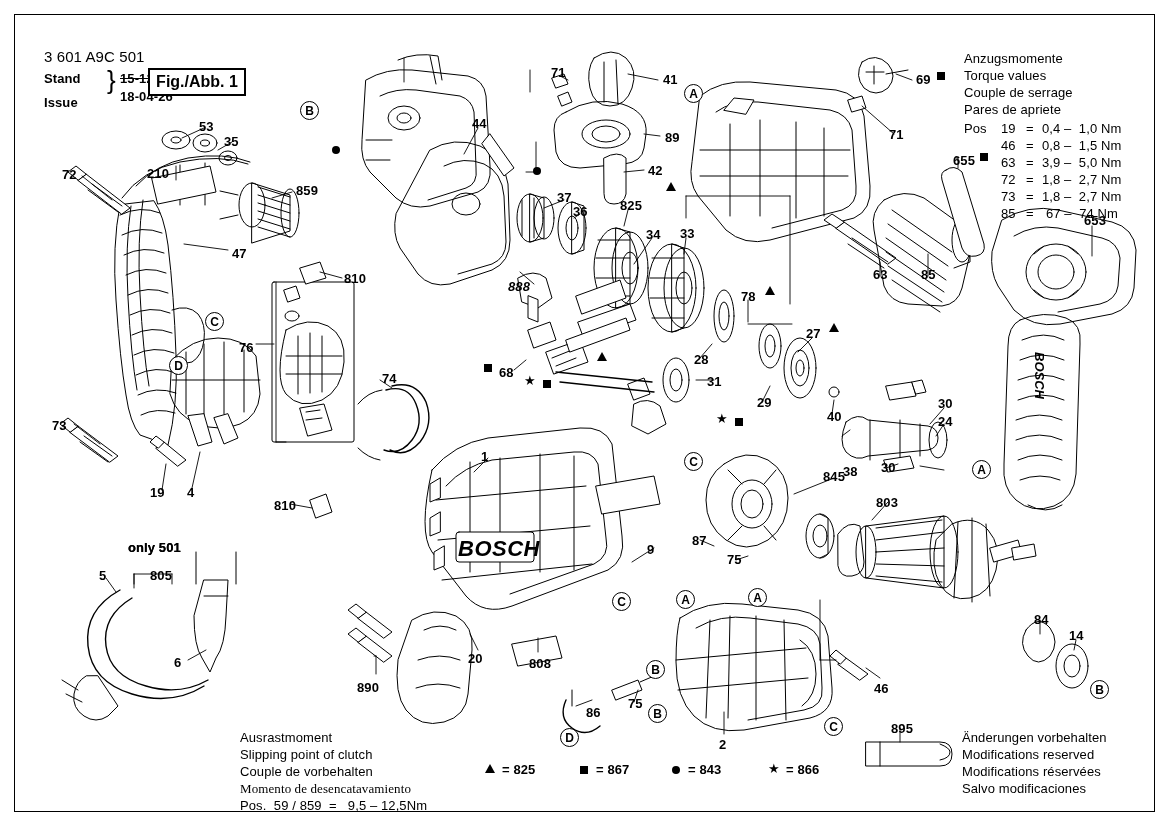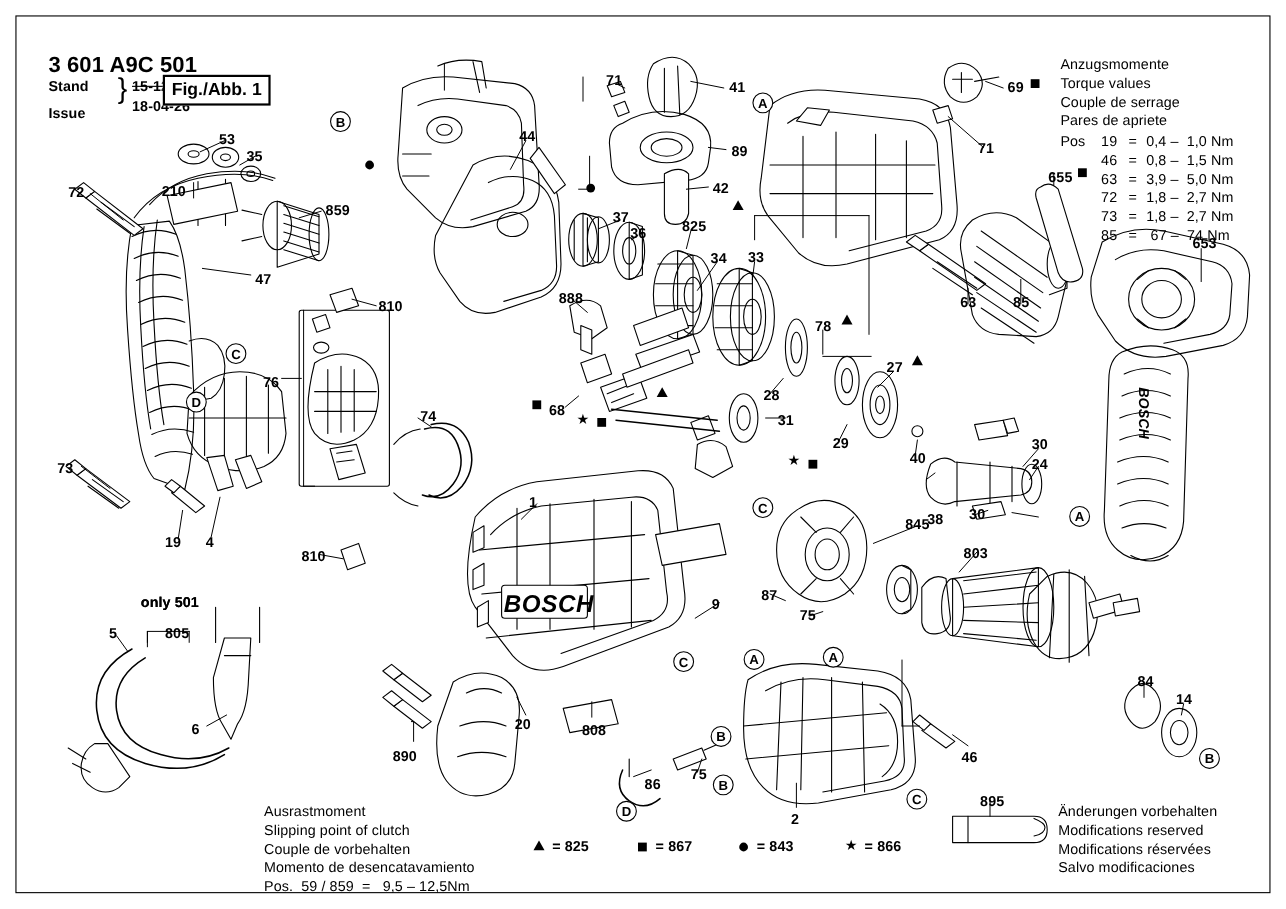--- a/index.html
+++ b/index.html
@@ -30,21 +30,21 @@
   .t {
     position: absolute;
     white-space: pre;
     font-size: 13px;
     line-height: 1.15;
     letter-spacing: 0.1px;
   }
   .b { font-weight: bold; }
 
   
-  .hdr-num { font-size: 20px; font-weight: bold; }
+  .hdr-num { font-size: 15px; font-weight: normal; }
   .figbox {
     position: absolute;
     border: 2px solid #000;
     display: flex;
     align-items: center;
     justify-content: center;
     font-weight: bold;
     font-size: 16px;
     background: #fff;
   }
@@ -549,21 +549,21 @@
 
     <div class="t" style="left:1001px; top:207px;">85</div>
     <div class="t" style="left:1026px; top:207px;">=</div>
     <div class="t" style="left:1046px; top:207px;">67 –  74 Nm</div>
   </div>
 
   <div>
     <div class="t" style="left:240px; top:731px;">Ausrastmoment</div>
     <div class="t" style="left:240px; top:748px;">Slipping point of clutch</div>
     <div class="t" style="left:240px; top:765px;">Couple de vorbehalten</div>
-    <div class="t" style="left:240px; top:782px;">Momento de desencatavamiento</div>
+    <div class="t" style="left:240px; top:782px;font-family:Liberation Serif, serif;">Momento de desencatavamiento</div>
     <div class="t" style="left:240px; top:799px;">Pos.  59 / 859  =   9,5 – 12,5Nm</div>
   </div>
 
   <div>
     <div class="t" style="left:962px; top:731px;">Änderungen vorbehalten</div>
     <div class="t" style="left:962px; top:748px;">Modifications reserved</div>
     <div class="t" style="left:962px; top:765px;">Modifications réservées</div>
     <div class="t" style="left:962px; top:782px;">Salvo modificaciones</div>
   </div>
 
@@ -648,21 +648,21 @@
       <div class="t b" style="left: 481px; top: 450px; z-index: 30;">1</div>
       <div class="t b" style="left: 938px; top: 397px; z-index: 30;">30</div>
       <div class="t b" style="left: 938px; top: 415px; z-index: 30;">24</div>
       <div class="t b" style="left: 881px; top: 461px; z-index: 30;">30</div>
       <div class="t b" style="left: 827px; top: 410px; z-index: 30;">40</div>
       <div class="t b" style="left: 843px; top: 425px; z-index: 30; margin-top: 40px;">38</div>
       <div class="t b" style="left: 757px; top: 396px; z-index: 30;">29</div>
       <div class="t b" style="left: 707px; top: 375px; z-index: 30;">31</div>
       <div class="t b" style="left: 694px; top: 353px; z-index: 30;">28</div>
       <div class="t b" style="left: 499px; top: 366px; z-index: 30;">68</div>
-      <div class="t b" style="left: 508px; top: 264px; z-index: 30;">888</div>
+      <div class="t b" style="left: 508px; top: 280px; z-index: 30; font-style: italic;">888</div>
       <div class="t b" style="left: 646px; top: 228px; z-index: 30;">34</div>
       <div class="t b" style="left: 680px; top: 227px; z-index: 30;">33</div>
       <div class="t b" style="left: 557px; top: 191px; z-index: 30;">37</div>
       <div class="t b" style="left: 573px; top: 205px; z-index: 30;">36</div>
       <div class="t b" style="left: 620px; top: 199px; z-index: 30;">825</div>
       <div class="t b" style="left: 806px; top: 327px; z-index: 30;">27</div>
       <div class="t b" style="left: 741px; top: 290px; z-index: 30;">78</div>
       <div class="t b" style="left: 472px; top: 117px; z-index: 30;">44</div>
       <div class="t b" style="left: 551px; top: 66px; z-index: 30;">71</div>
       <div class="t b" style="left: 663px; top: 73px; z-index: 30;">41</div>

